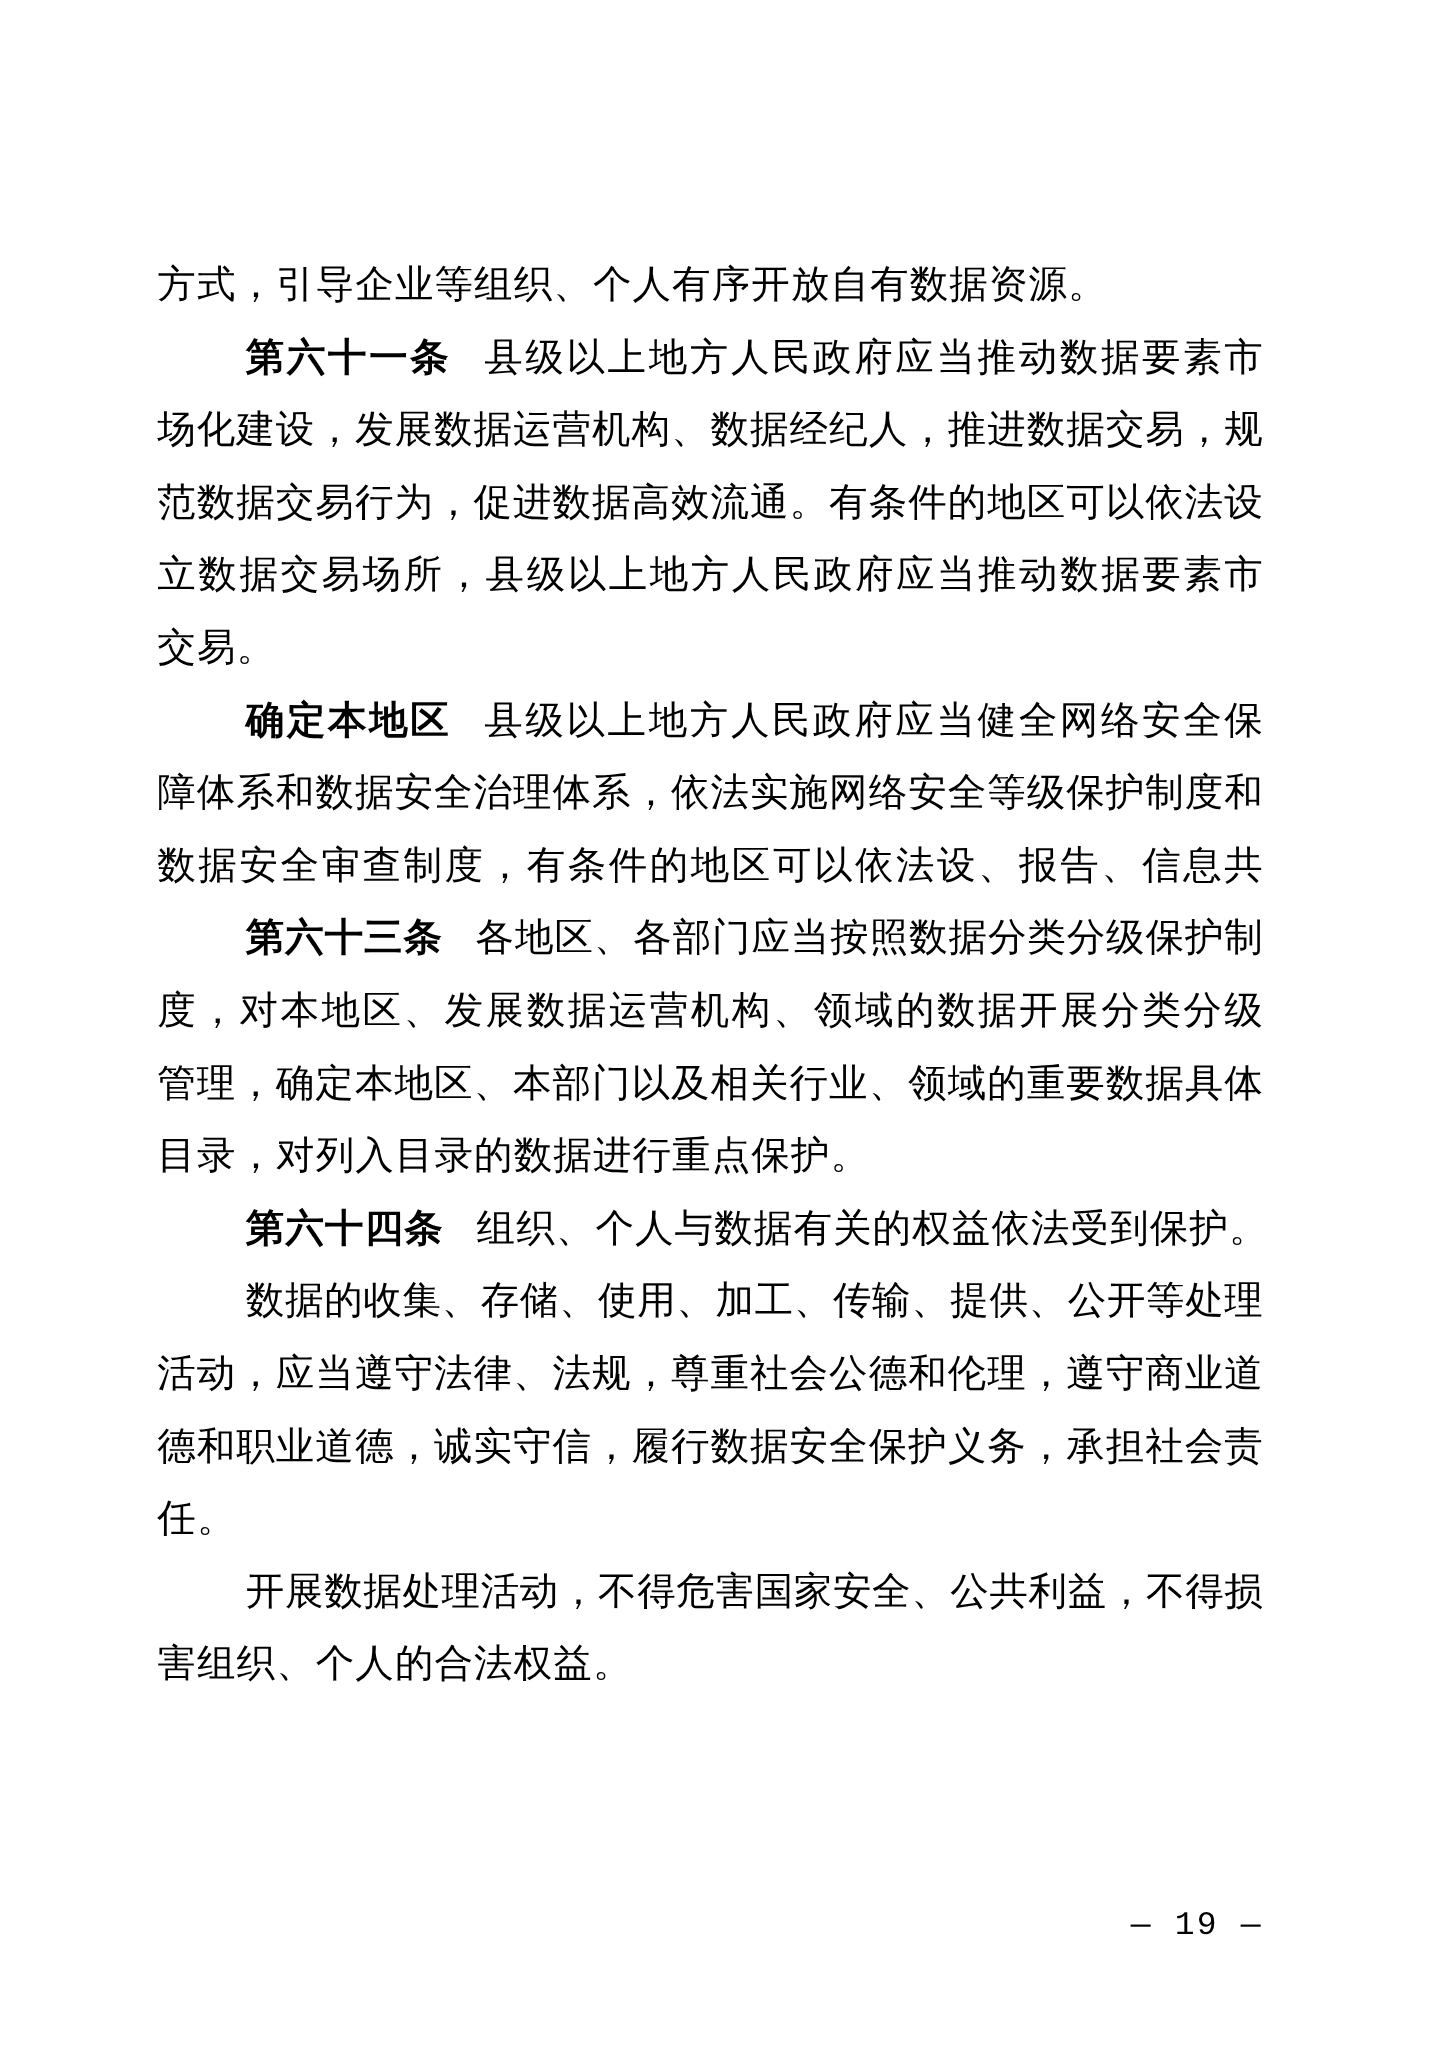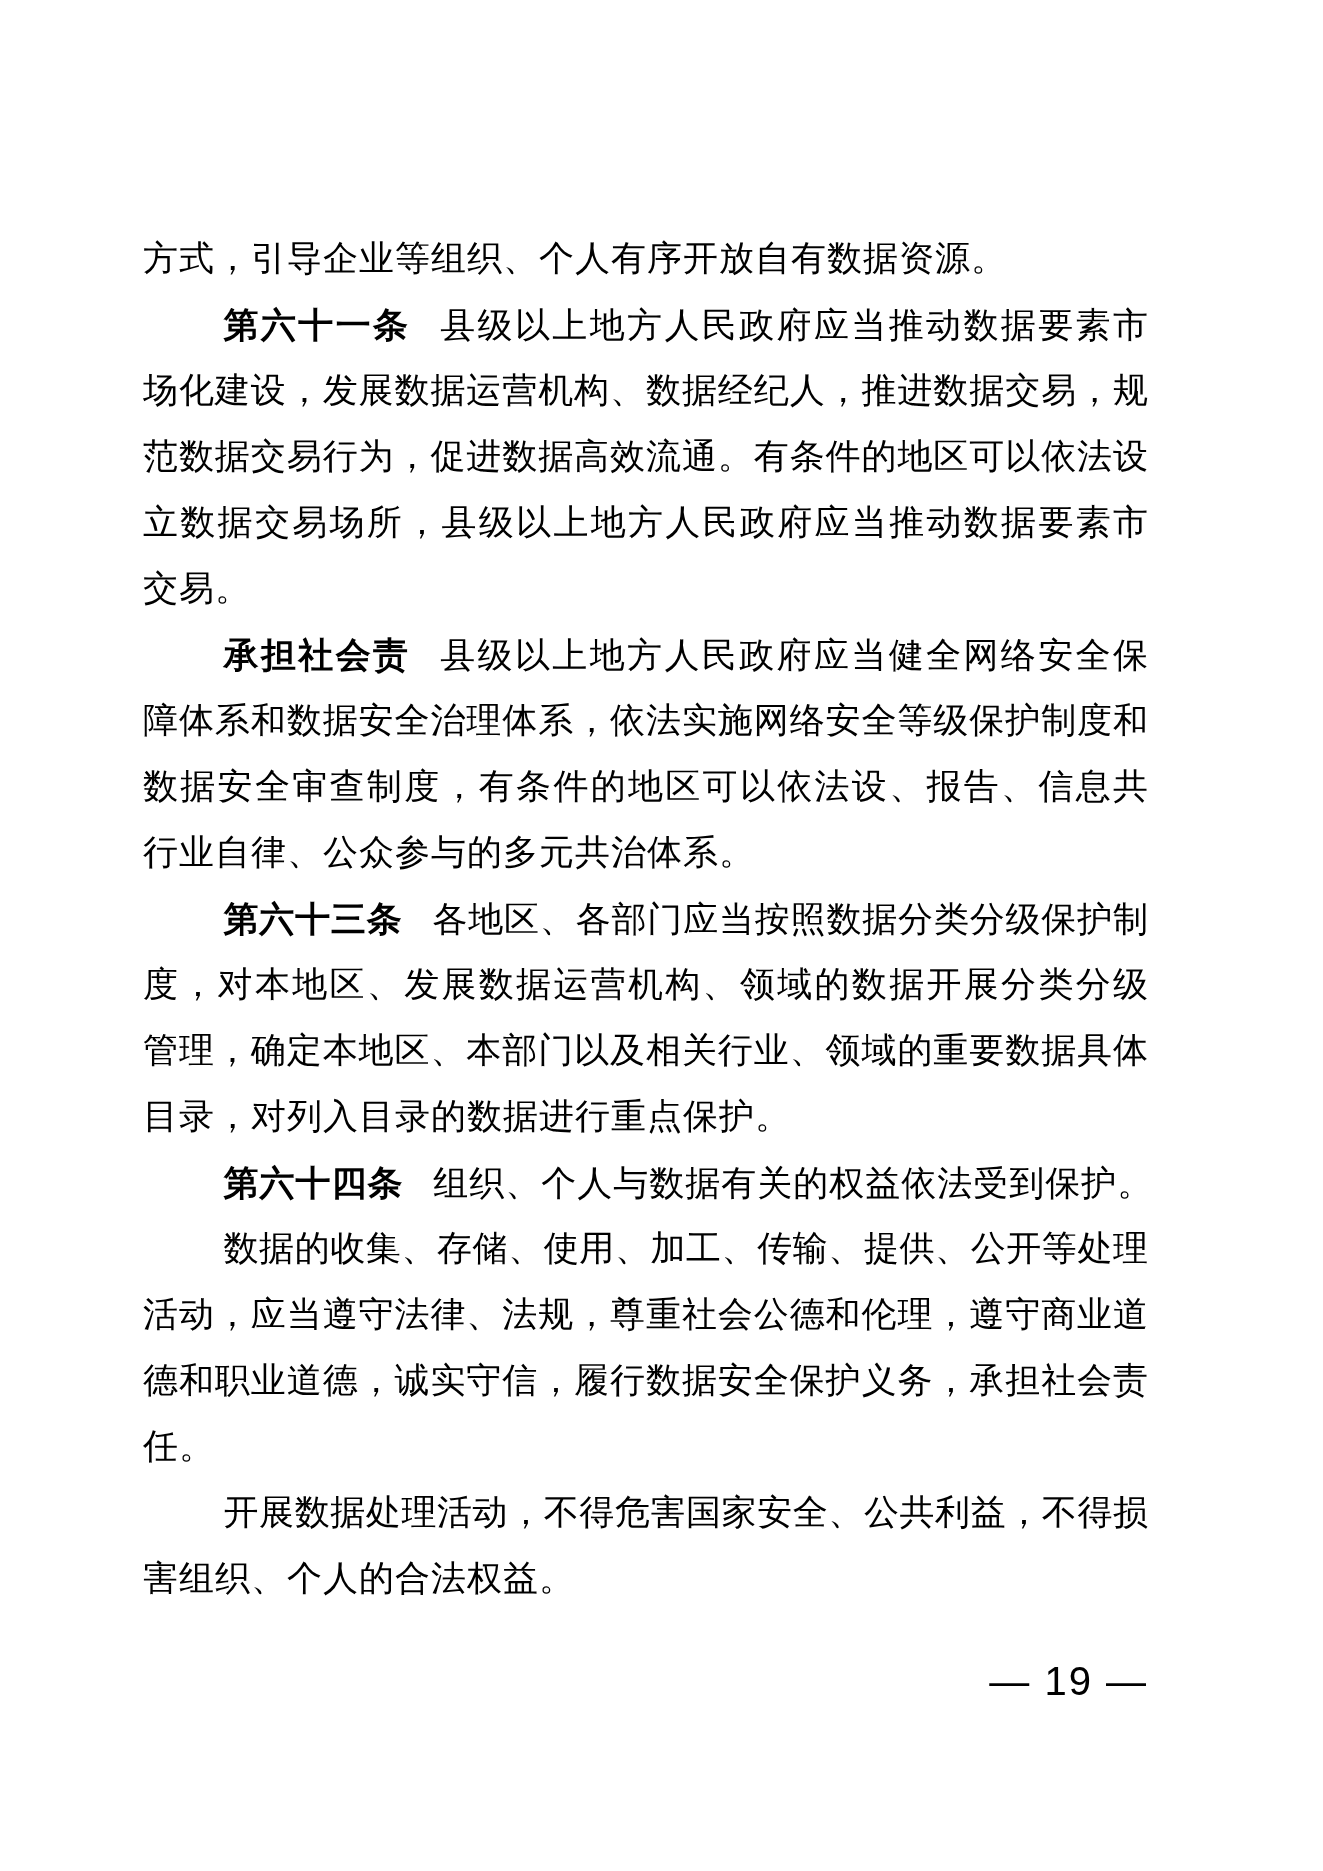--- a/index.html
+++ b/index.html
@@ -43,45 +43,44 @@
     text-align-last: justify;
     letter-spacing: 0;
   }
   .article-head {
     font-weight: bold;
     font-family: "Liberation Sans", sans-serif;
     margin-right: 0.85em;
   }
   .page-number {
     position: absolute;
-    top: 1659px;
+    top: 1729px;
     right: 203px;
     height: 44px;
     line-height: 44px;
-    font-size: 40px;
+    font-size: 30px;
     color: #000000;
     letter-spacing: 2px;
-    font-family: Liberation Sans, sans-serif;
+    font-family: Liberation Mono, monospace;
   }
 </style>
 </head>
 <body>
 
 <div class="page">
   <div class="text-block">
       <div class="line">方式，引导企业等组织、个人有序开放自有数据资源。</div>
       <div class="line justify" style="text-indent: 2.3em;"><span class="article-head">第六十一条</span><span>县级以上地方人民政府应当推动数据要素市</span></div>
       <div class="line justify">场化建设，发展数据运营机构、数据经纪人，推进数据交易，规</div>
       <div class="line justify">范数据交易行为，促进数据高效流通。有条件的地区可以依法设</div>
       <div class="line justify">立数据交易场所，县级以上地方人民政府应当推动数据要素市</div>
       <div class="line">交易。</div>
-      <div class="line justify" style="text-indent: 2.3em;"><span class="article-head">承担社会责</span><span>县级以上地方人民政府应当健全网络安全保</span></div>
+      <div class="line justify" style="text-indent: 2.3em;"><span class="article-head">确定本地区</span><span>县级以上地方人民政府应当健全网络安全保</span></div>
       <div class="line justify">障体系和数据安全治理体系，依法实施网络安全等级保护制度和</div>
       <div class="line justify">数据安全审查制度，有条件的地区可以依法设、报告、信息共</div>
-      <div class="line">行业自律、公众参与的多元共治体系。</div>
       <div class="line justify" style="text-indent: 2.3em;"><span class="article-head">第六十三条</span><span>各地区、各部门应当按照数据分类分级保护制</span></div>
       <div class="line justify">度，对本地区、发展数据运营机构、领域的数据开展分类分级</div>
       <div class="line justify">管理，确定本地区、本部门以及相关行业、领域的重要数据具体</div>
       <div class="line">目录，对列入目录的数据进行重点保护。</div>
       <div class="line" style="text-indent: 2.3em;"><span class="article-head">第六十四条</span><span>组织、个人与数据有关的权益依法受到保护。</span></div>
       <div class="line justify" style="text-indent: 2.3em;">数据的收集、存储、使用、加工、传输、提供、公开等处理</div>
       <div class="line justify">活动，应当遵守法律、法规，尊重社会公德和伦理，遵守商业道</div>
       <div class="line justify">德和职业道德，诚实守信，履行数据安全保护义务，承担社会责</div>
       <div class="line">任。</div>
       <div class="line justify" style="text-indent: 2.3em;">开展数据处理活动，不得危害国家安全、公共利益，不得损</div>

